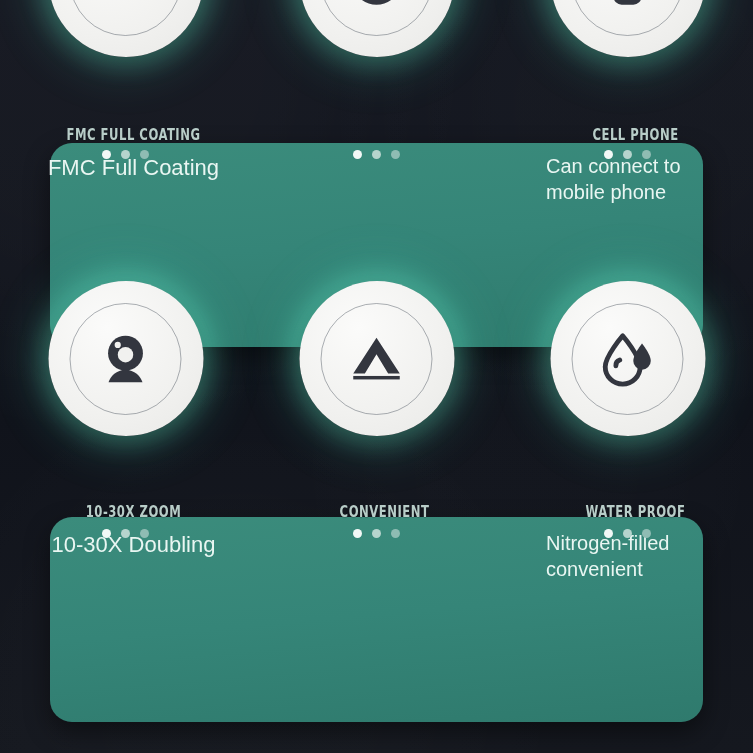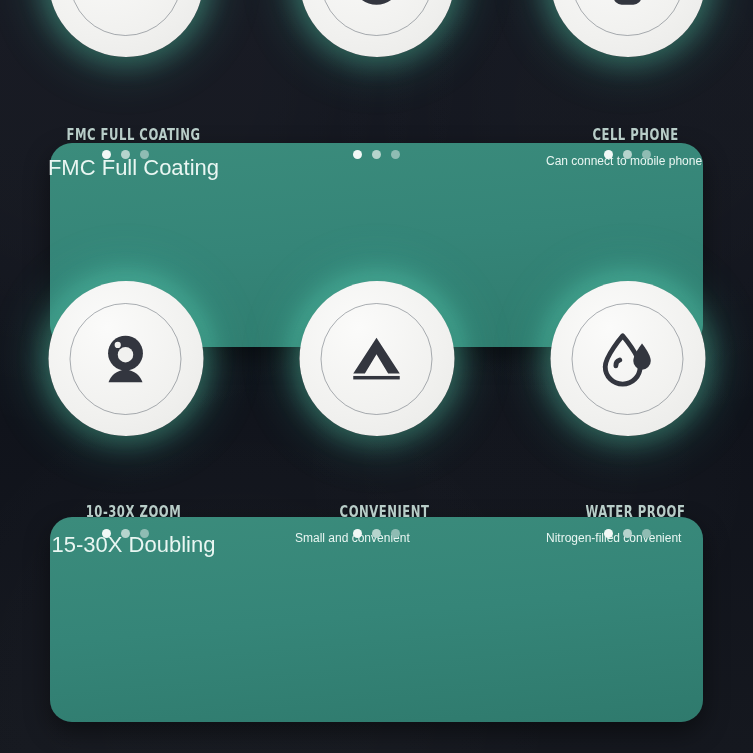--- a/index.html
+++ b/index.html
@@ -89,21 +89,21 @@
     white-space:nowrap;
     margin:0 0 10px 0;
     text-shadow:0 1px 1px rgba(0,0,0,0.18);
   }
   .desc{
     color:#e9f6f2;
     line-height:1.28;
     margin:0;
   }
   .desc.big{font-size:22px;text-align:center;}
-  .desc.small{font-size:12px;text-align:left;padding-left:12px;}
+  .desc.small{font-size:20px;text-align:left;padding-left:12px;}
 
   
   .dots{
     position:absolute;left:0;right:0;
     top:150px;
     display:flex;justify-content:center;gap:10px;
   }
   .section.bottom .dots{top:152px;}
   .dot{width:9px;height:9px;border-radius:50%;display:block;}
   .dot.d1{background:#f2f8f6;}
@@ -199,42 +199,41 @@
           <svg viewBox="0 0 64 64" aria-hidden="true">
             <circle cx="32" cy="26" r="18" fill="#33363f"></circle>
             <circle cx="32" cy="27.5" r="8" fill="#f1f1ef"></circle>
             <circle cx="24" cy="17.5" r="3.2" fill="#f1f1ef"></circle>
             <path d="M32 43 C41 43 48 50 49.5 56 H14.5 C16 50 23 43 32 43 Z" fill="#33363f"></path>
           </svg>
         </span>
       </div>
       <div class="txt">
         <p class="kicker">10-30X ZOOM</p>
-        <p class="desc big">15-30X Doubling</p>
+        <p class="desc big">10-30X Doubling</p>
       </div>
       <div class="dots">
         <span class="dot d1"></span>
         <span class="dot d2"></span>
         <span class="dot d3"></span>
       </div>
     </div>
 
     <div class="col">
       <div class="badge">
         <div class="ring"></div>
         <span class="glyph">
           <svg viewBox="0 0 64 64" aria-hidden="true">
             <path d="M32 10 L56 47 H44 L32 27 L20 47 H8 Z" fill="#33363f"></path>
             <rect x="8" y="49.5" width="48" height="3.6" fill="#33363f"></rect>
           </svg>
         </span>
       </div>
       <div class="txt">
         <p class="kicker">CONVENIENT</p>
-        <p class="desc small">Small and convenient</p>
       </div>
       <div class="dots">
         <span class="dot d1"></span>
         <span class="dot d2"></span>
         <span class="dot d3"></span>
       </div>
     </div>
 
     <div class="col">
       <div class="badge">

